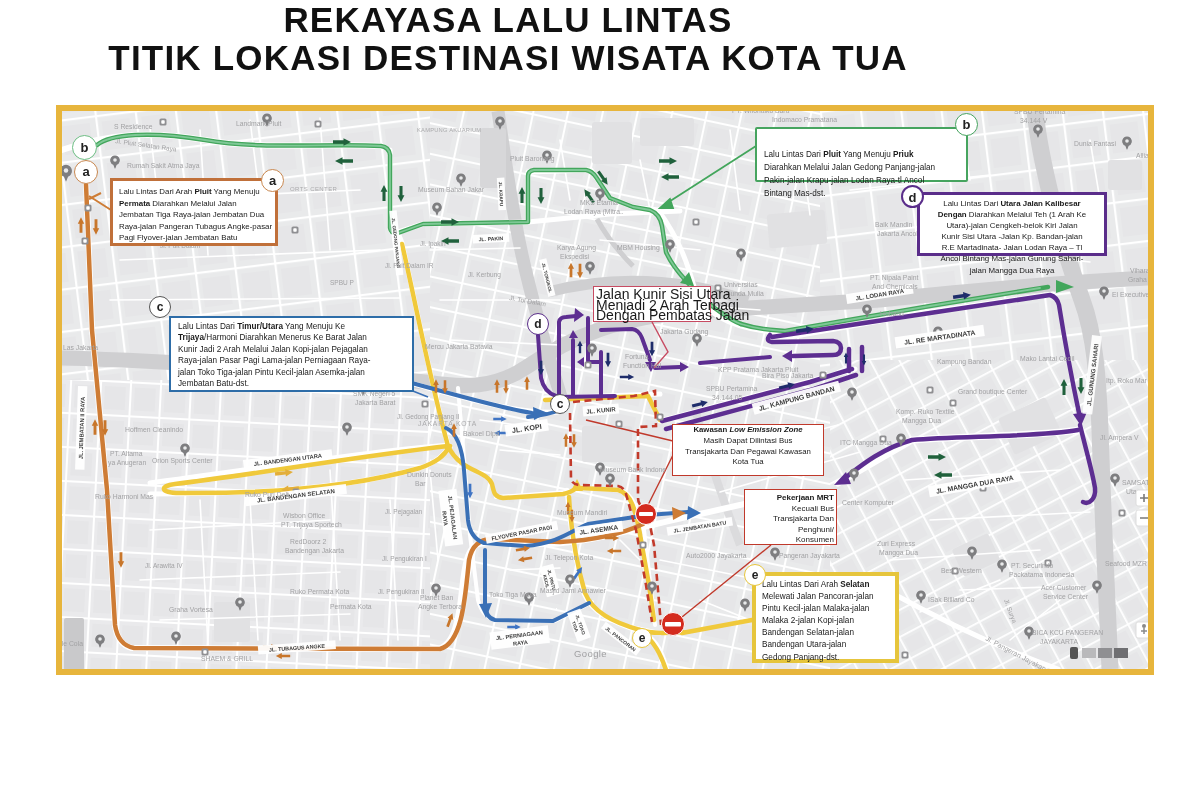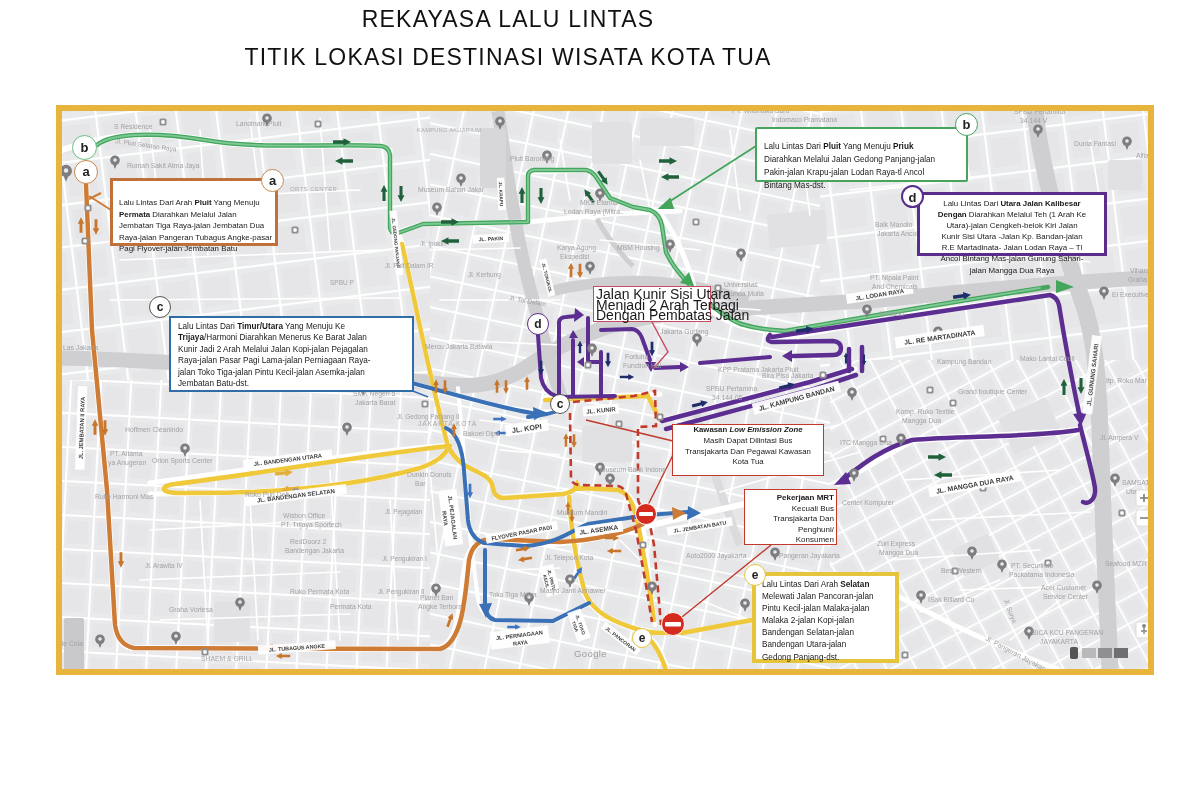--- a/index.html
+++ b/index.html
@@ -1,18 +1,18 @@
 <!DOCTYPE html>
 <html><head>
 <meta charset="utf-8">
 <style>
   html,body{margin:0;padding:0;background:#fff;width:1200px;height:800px;overflow:hidden;}
   body{font-family:"Liberation Sans", sans-serif;position:relative;}
   .title{position:absolute;left:0;top:1px;width:1016px;text-align:center;color:#111;
-         font-weight:normal;font-size:23px;line-height:37.5px;letter-spacing:1.2px;}
+         font-weight:bold;font-size:35px;line-height:37.5px;letter-spacing:1.2px;}
   .map{position:absolute;left:56px;top:105px;width:1098px;height:570px;
        border:6px solid #E7B53C;box-sizing:border-box;background:#EBEBED;overflow:hidden;}
   .map svg{position:absolute;left:0;top:0;}
   .bx{position:absolute;background:#fff;box-sizing:border-box;color:#1a1a1a;}
   .cir{position:absolute;background:#fff;border-radius:50%;box-sizing:border-box;
        text-align:center;font-weight:bold;color:#222;}
 </style>
 </head>
 <body>
 
@@ -635,31 +635,31 @@
         <path d="M1144,628 v6 M1141,631 h6" stroke="#8a8a8a" stroke-width="1.5"></path>
 <rect x="1082" y="648" width="14" height="10" fill="#B9B9BB"></rect>
 <rect x="1098" y="648" width="14" height="10" fill="#8F8F92"></rect>
 <rect x="1114" y="648" width="14" height="10" fill="#6f6f72"></rect>
 <rect x="1070" y="647" width="8" height="12" rx="2" fill="#555"></rect>
 </g>
 </svg>
 </div>
 
 <div class="bx" style="left:110px;top:178px;width:168px;height:68px;border:3px solid #C0703A;
-     font-size:7.9px;line-height:11.5px;padding:16px 5px 0 6px;white-space:nowrap;">
+     font-size:7.9px;line-height:11.5px;padding:5px 5px 0 6px;white-space:nowrap;">
 Lalu Lintas Dari Arah <b>Pluit</b> Yang Menuju<br><b>Permata</b> Diarahkan Melalui Jalan<br>Jembatan Tiga Raya-jalan Jembatan Dua<br>Raya-jalan Pangeran Tubagus Angke-pasar<br>Pagi Flyover-jalan Jembatan Batu</div>
 
 <div class="cir" style="left:261px;top:169px;width:23px;height:23px;border:1.5px solid #C8874F;font-size:13px;line-height:21px;z-index:5;">a</div>
 
 <div class="cir" style="left:74px;top:160px;width:24px;height:24px;border:1.5px solid #C8874F;font-size:13px;line-height:22px;">a</div>
 
 <div class="cir" style="left:72px;top:135px;width:25px;height:25px;border:1.5px solid #6DBE84;font-size:13px;line-height:23px;">b</div>
 
 <div class="bx" style="left:755px;top:127px;width:213px;height:55px;border:2px solid #46A45F;border-radius:2px;
-     font-size:8.2px;line-height:13px;padding:11px 5px 0 7px;white-space:nowrap;">
+     font-size:8.2px;line-height:13px;padding:19px 5px 0 7px;white-space:nowrap;">
 Lalu Lintas Dari <b>Pluit</b> Yang Menuju <b>Priuk</b><br>Diarahkan Melalui Jalan Gedong Panjang-jalan<br>Pakin-jalan Krapu-jalan Lodan Raya-tl Ancol<br>Bintang Mas-dst.</div>
 
 <div class="cir" style="left:955px;top:113px;width:23px;height:23px;border:1.5px solid #46A45F;font-size:13px;line-height:21px;z-index:5;">b</div>
 
 <div class="bx" style="left:169px;top:304px;width:245px;height:76px;border:2.5px solid #2E6DA8;
      font-size:8.2px;line-height:11.4px;padding:3px 5px 0 7px;white-space:nowrap;margin-top:12px;">
 Lalu Lintas Dari <b>Timur/Utara</b> Yang Menuju Ke<br><b>Trijaya</b>/Harmoni Diarahkan Menerus Ke Barat Jalan<br>Kunir Jadi 2 Arah Melalui Jalan Kopi-jalan Pejagalan<br>Raya-jalan Pasar Pagi Lama-jalan Perniagaan Raya-<br>jalan Toko Tiga-jalan Pintu Kecil-jalan Asemka-jalan<br>Jembatan Batu-dst.</div>
 
 <div class="cir" style="left:149px;top:296px;width:22px;height:22px;border:1.5px solid #555;font-size:12px;line-height:20px;z-index:5;">c</div>
 

